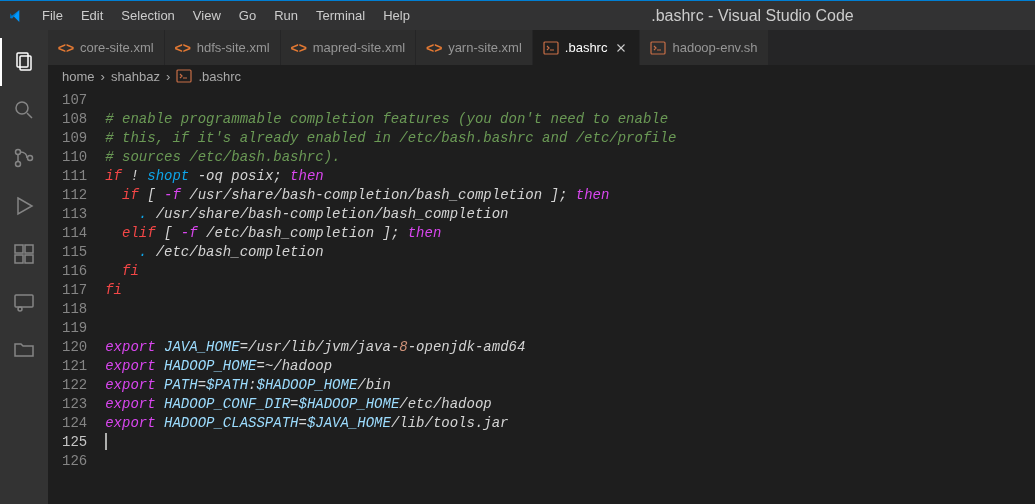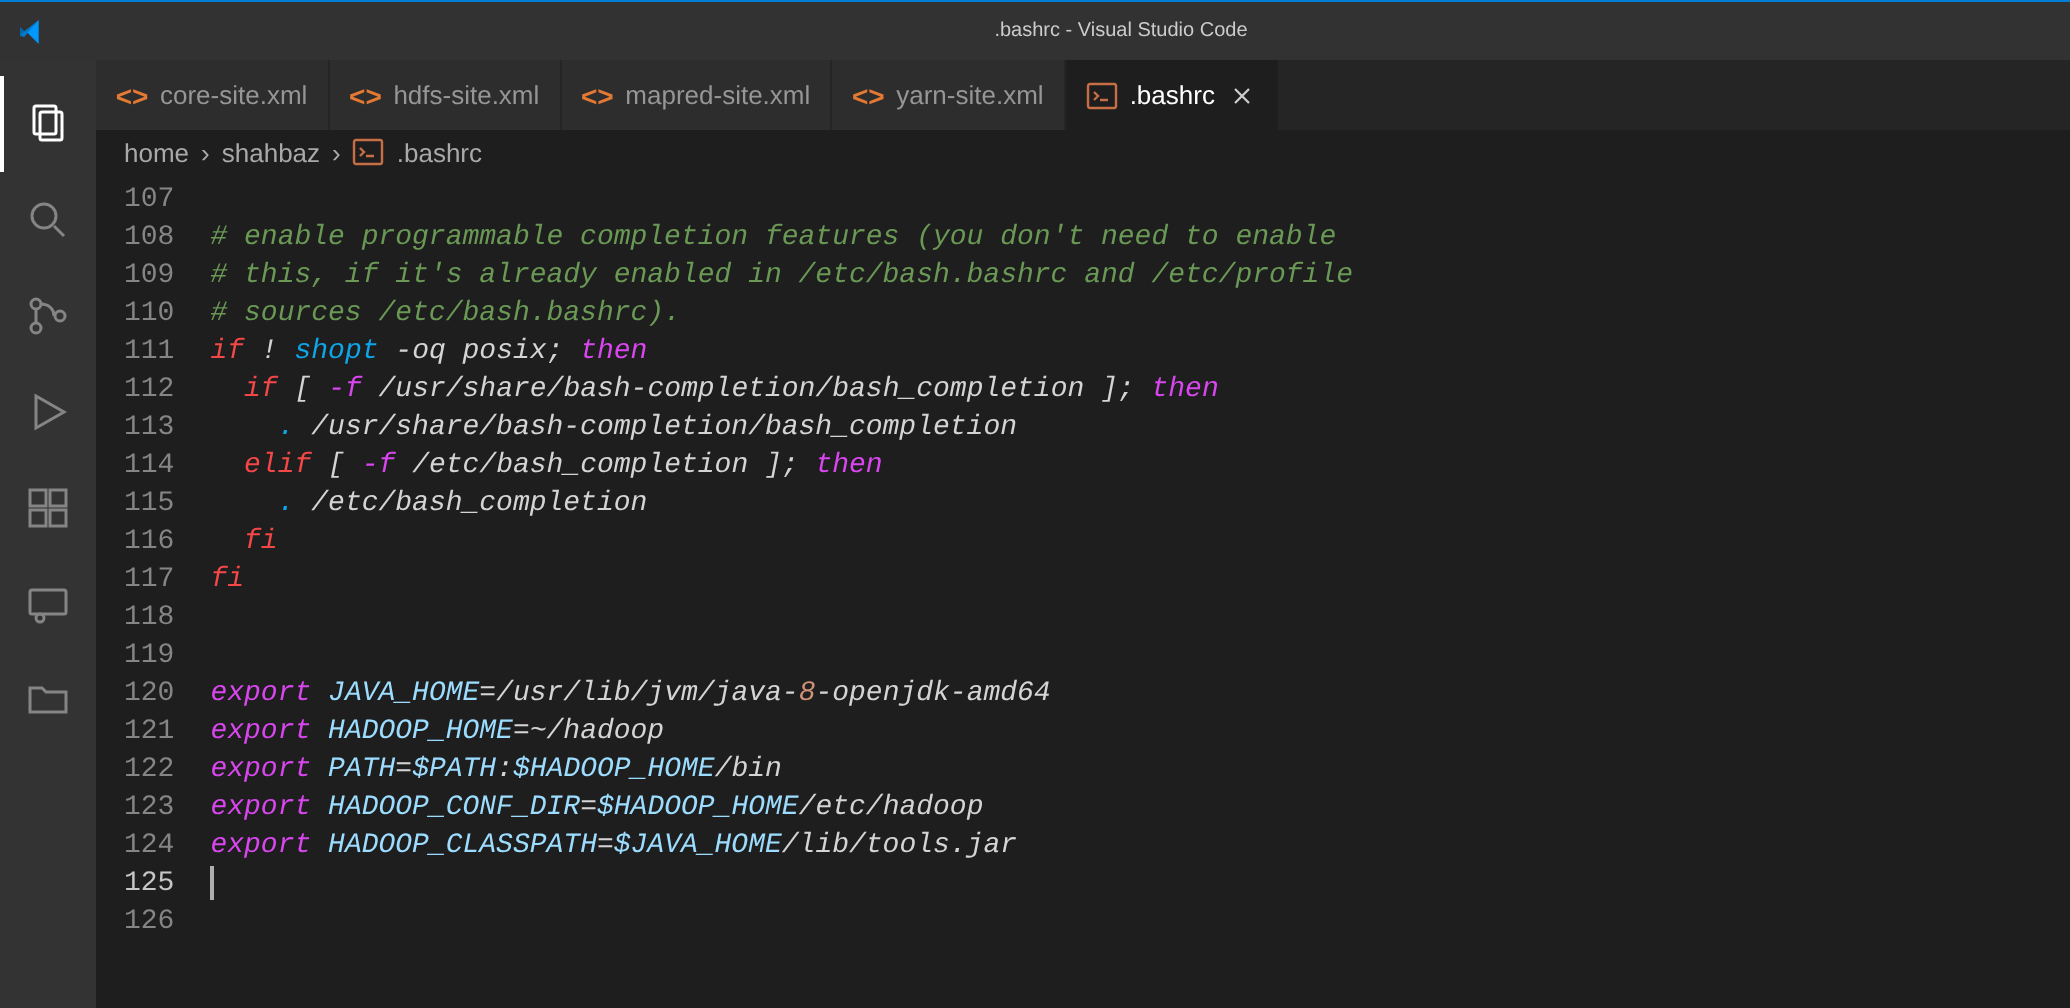--- a/index.html
+++ b/index.html
@@ -32,21 +32,21 @@
 .menubar { display: flex; gap: 2px; }
 .menubar-item {
   padding: 4px 8px;
   cursor: pointer;
   border-radius: 4px;
 }
 .titlebar .title-center {
   flex: 1;
   text-align: center;
   color: #cccccc;
-  font-size: 10px;
+  font-size: 16px;
   margin-left: 60px;
 }
 .main { flex: 1; display: flex; overflow: hidden; }
 .activitybar {
   width: 48px;
   background: #333333;
   display: flex;
   flex-direction: column;
   align-items: center;
   padding-top: 8px;
@@ -150,20 +150,30 @@
 <body>
 
 <div class="titlebar">
   <span class="logo">
     <svg viewBox="0 0 24 24" fill="none">
       <path d="M17 3l-9 9 9 9V3z" fill="#0098ff"></path>
       <path d="M3 8l4 4-4 4V8z" fill="#0065a9"></path>
       <path d="M17 3L6 16l-3-2 14-11z" fill="#007acc"></path>
     </svg>
   </span>
+  <div class="menubar" id="menubar">
+      <div class="menubar-item">File</div>
+      <div class="menubar-item">Edit</div>
+      <div class="menubar-item">Selection</div>
+      <div class="menubar-item">View</div>
+      <div class="menubar-item">Go</div>
+      <div class="menubar-item">Run</div>
+      <div class="menubar-item">Terminal</div>
+      <div class="menubar-item">Help</div>
+    </div>
   <div class="title-center">.bashrc - Visual Studio Code</div>
 </div>
 
 <div class="main">
   <div class="activitybar" id="activitybar">
       <div class="activity-item active">
         <svg viewBox="0 0 24 24" stroke="currentColor" fill="none" stroke-width="1.5">
           <rect x="5" y="3" width="11" height="14" rx="1"></rect>
           <rect x="8" y="6" width="11" height="14" rx="1"></rect>
         </svg>
@@ -233,20 +243,29 @@
               <path d="M4 6l2 2-2 2M7 10h4" stroke="currentColor" stroke-width="1.2" fill="none"></path>
             </svg>
           </span>
           <span>.bashrc</span>
           <span class="close">
             <svg width="14" height="14" viewBox="0 0 16 16" stroke="currentColor" stroke-width="1.3">
               <line x1="4" y1="4" x2="12" y2="12"></line>
               <line x1="12" y1="4" x2="4" y2="12"></line>
             </svg>
           </span>
+        </div>
+        <div class="tab">
+          <span class="tab-icon shell-icon">
+            <svg width="16" height="16" viewBox="0 0 16 16">
+              <rect x="1" y="2" width="14" height="12" rx="1" fill="none" stroke="currentColor" stroke-width="1.2"></rect>
+              <path d="M4 6l2 2-2 2M7 10h4" stroke="currentColor" stroke-width="1.2" fill="none"></path>
+            </svg>
+          </span>
+          <span>hadoop-env.sh</span>
         </div>
       </div>
 
     <div class="breadcrumbs" id="breadcrumbs">
         <span>home</span>
         <span class="chev">›</span>
         <span>shahbaz</span>
         <span class="chev">›</span>
         <span class="crumb-icon">
           <svg width="16" height="16" viewBox="0 0 16 16">

